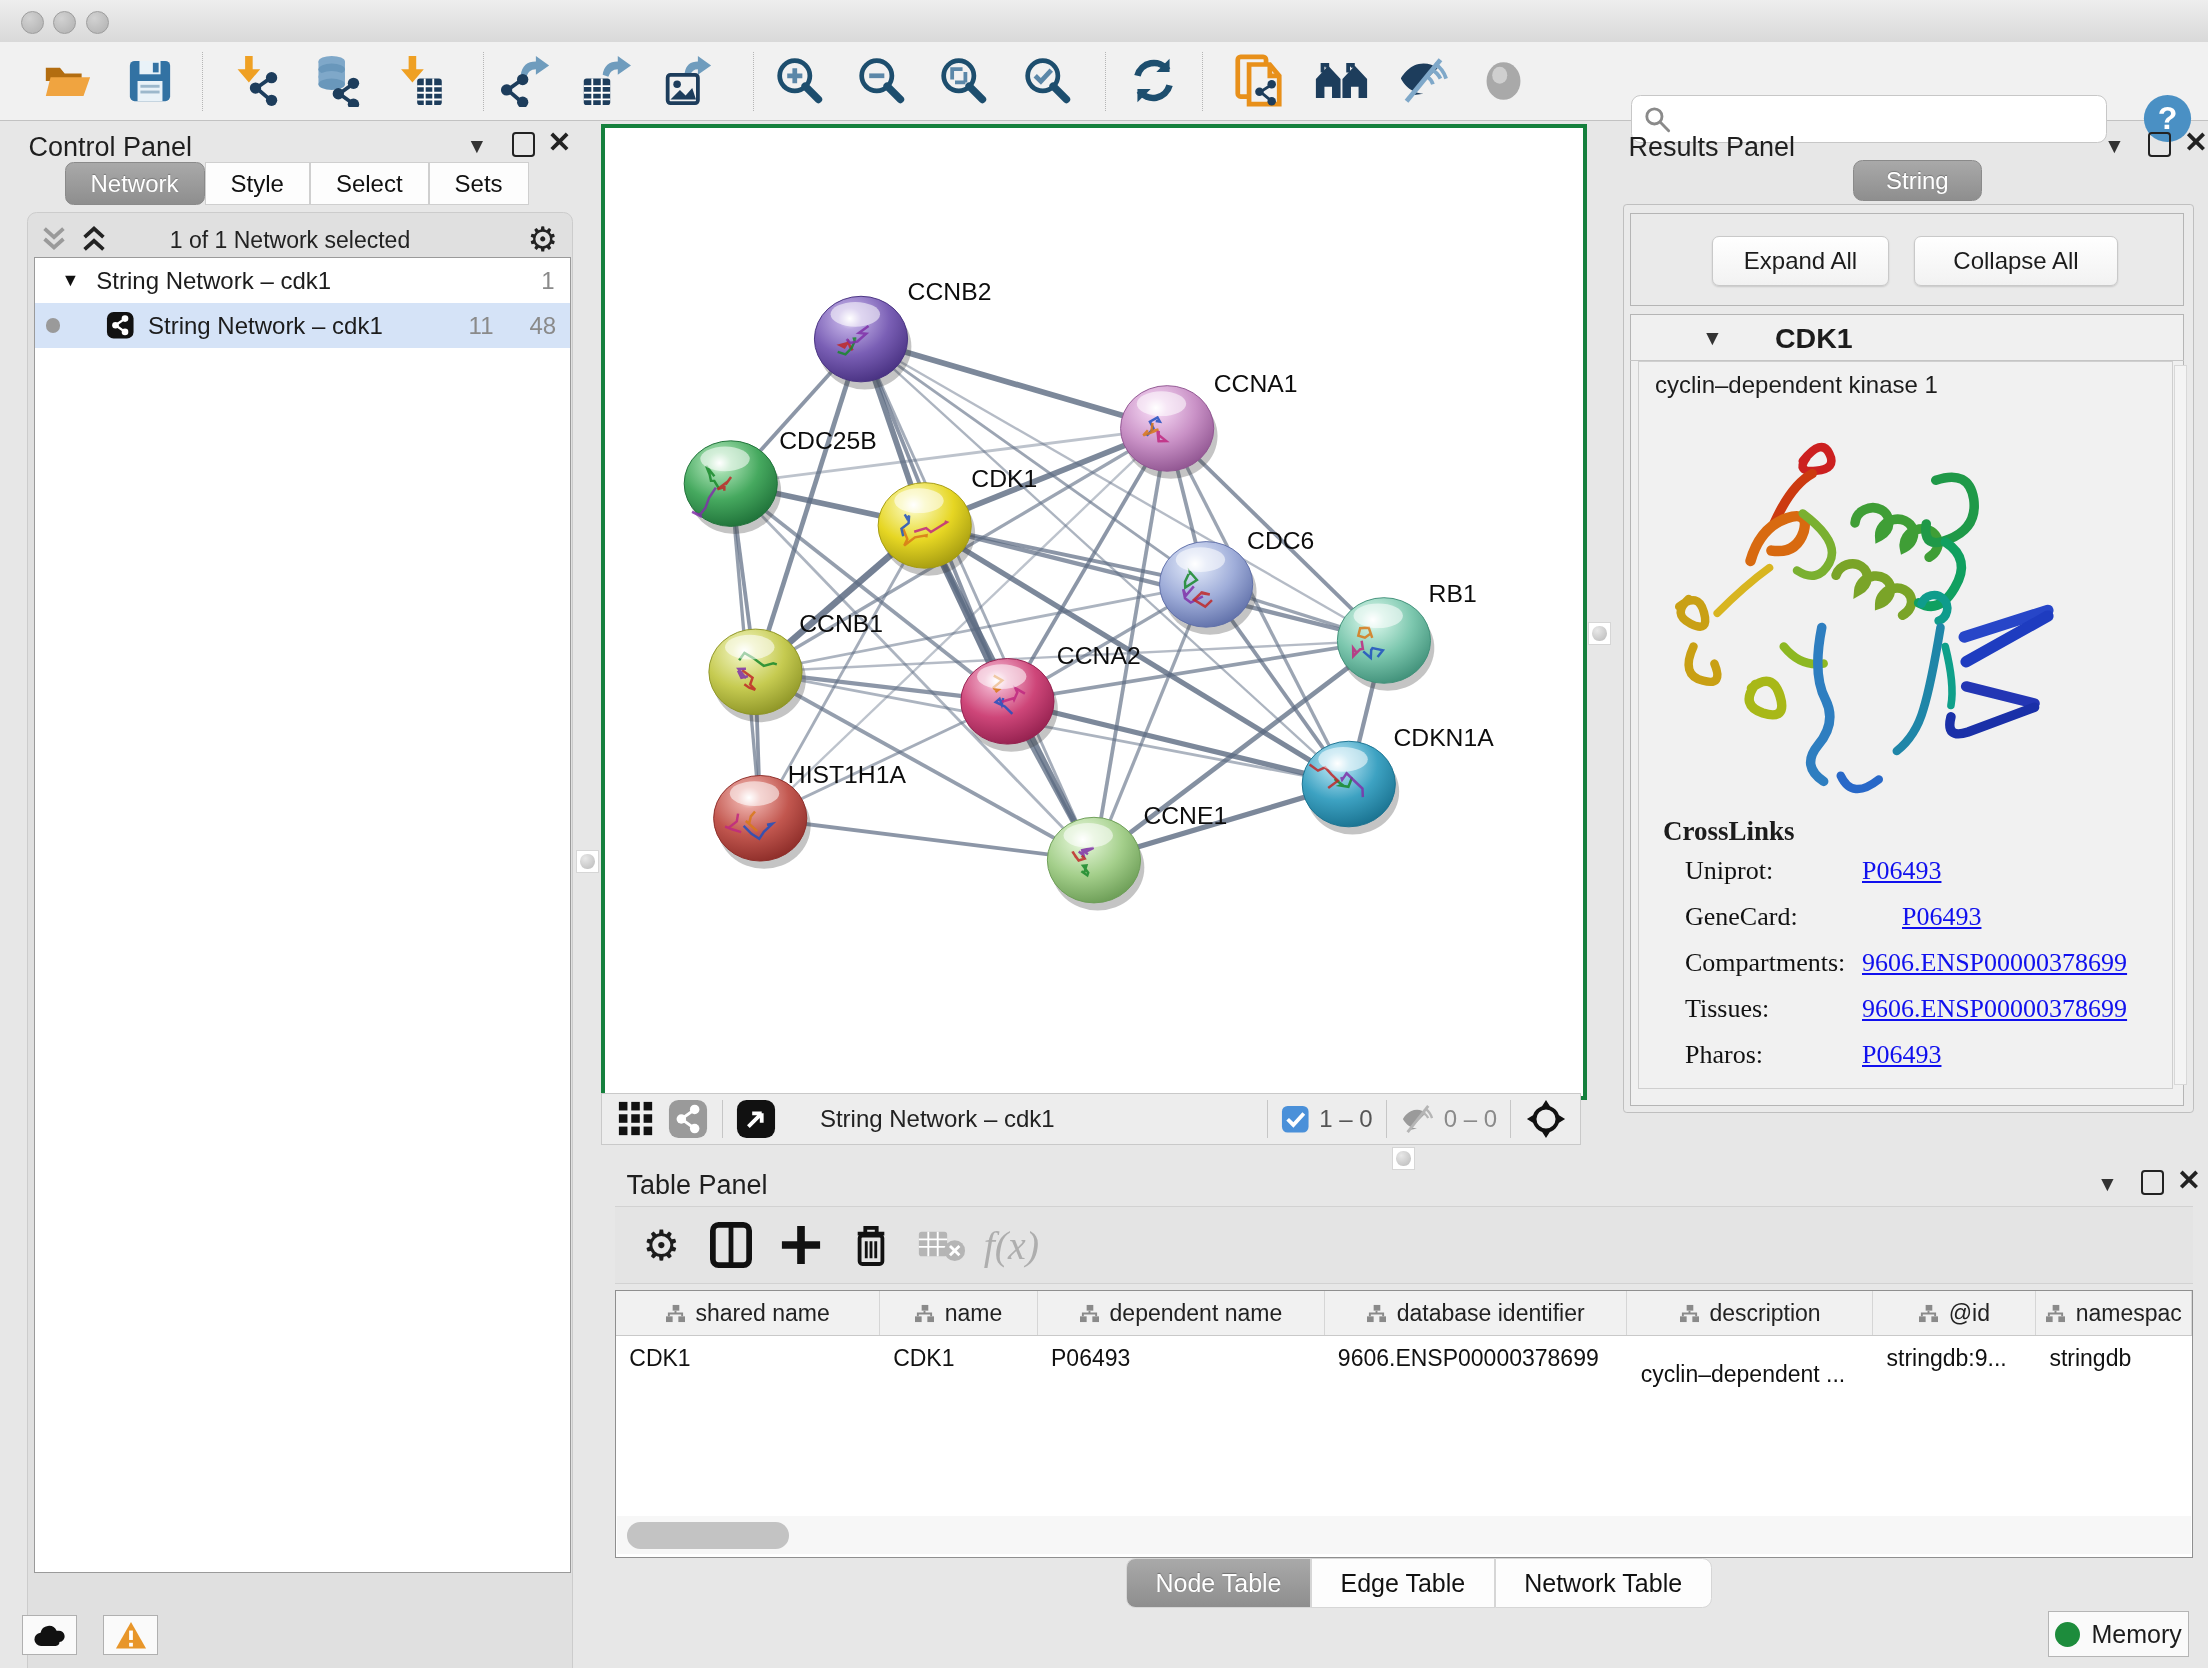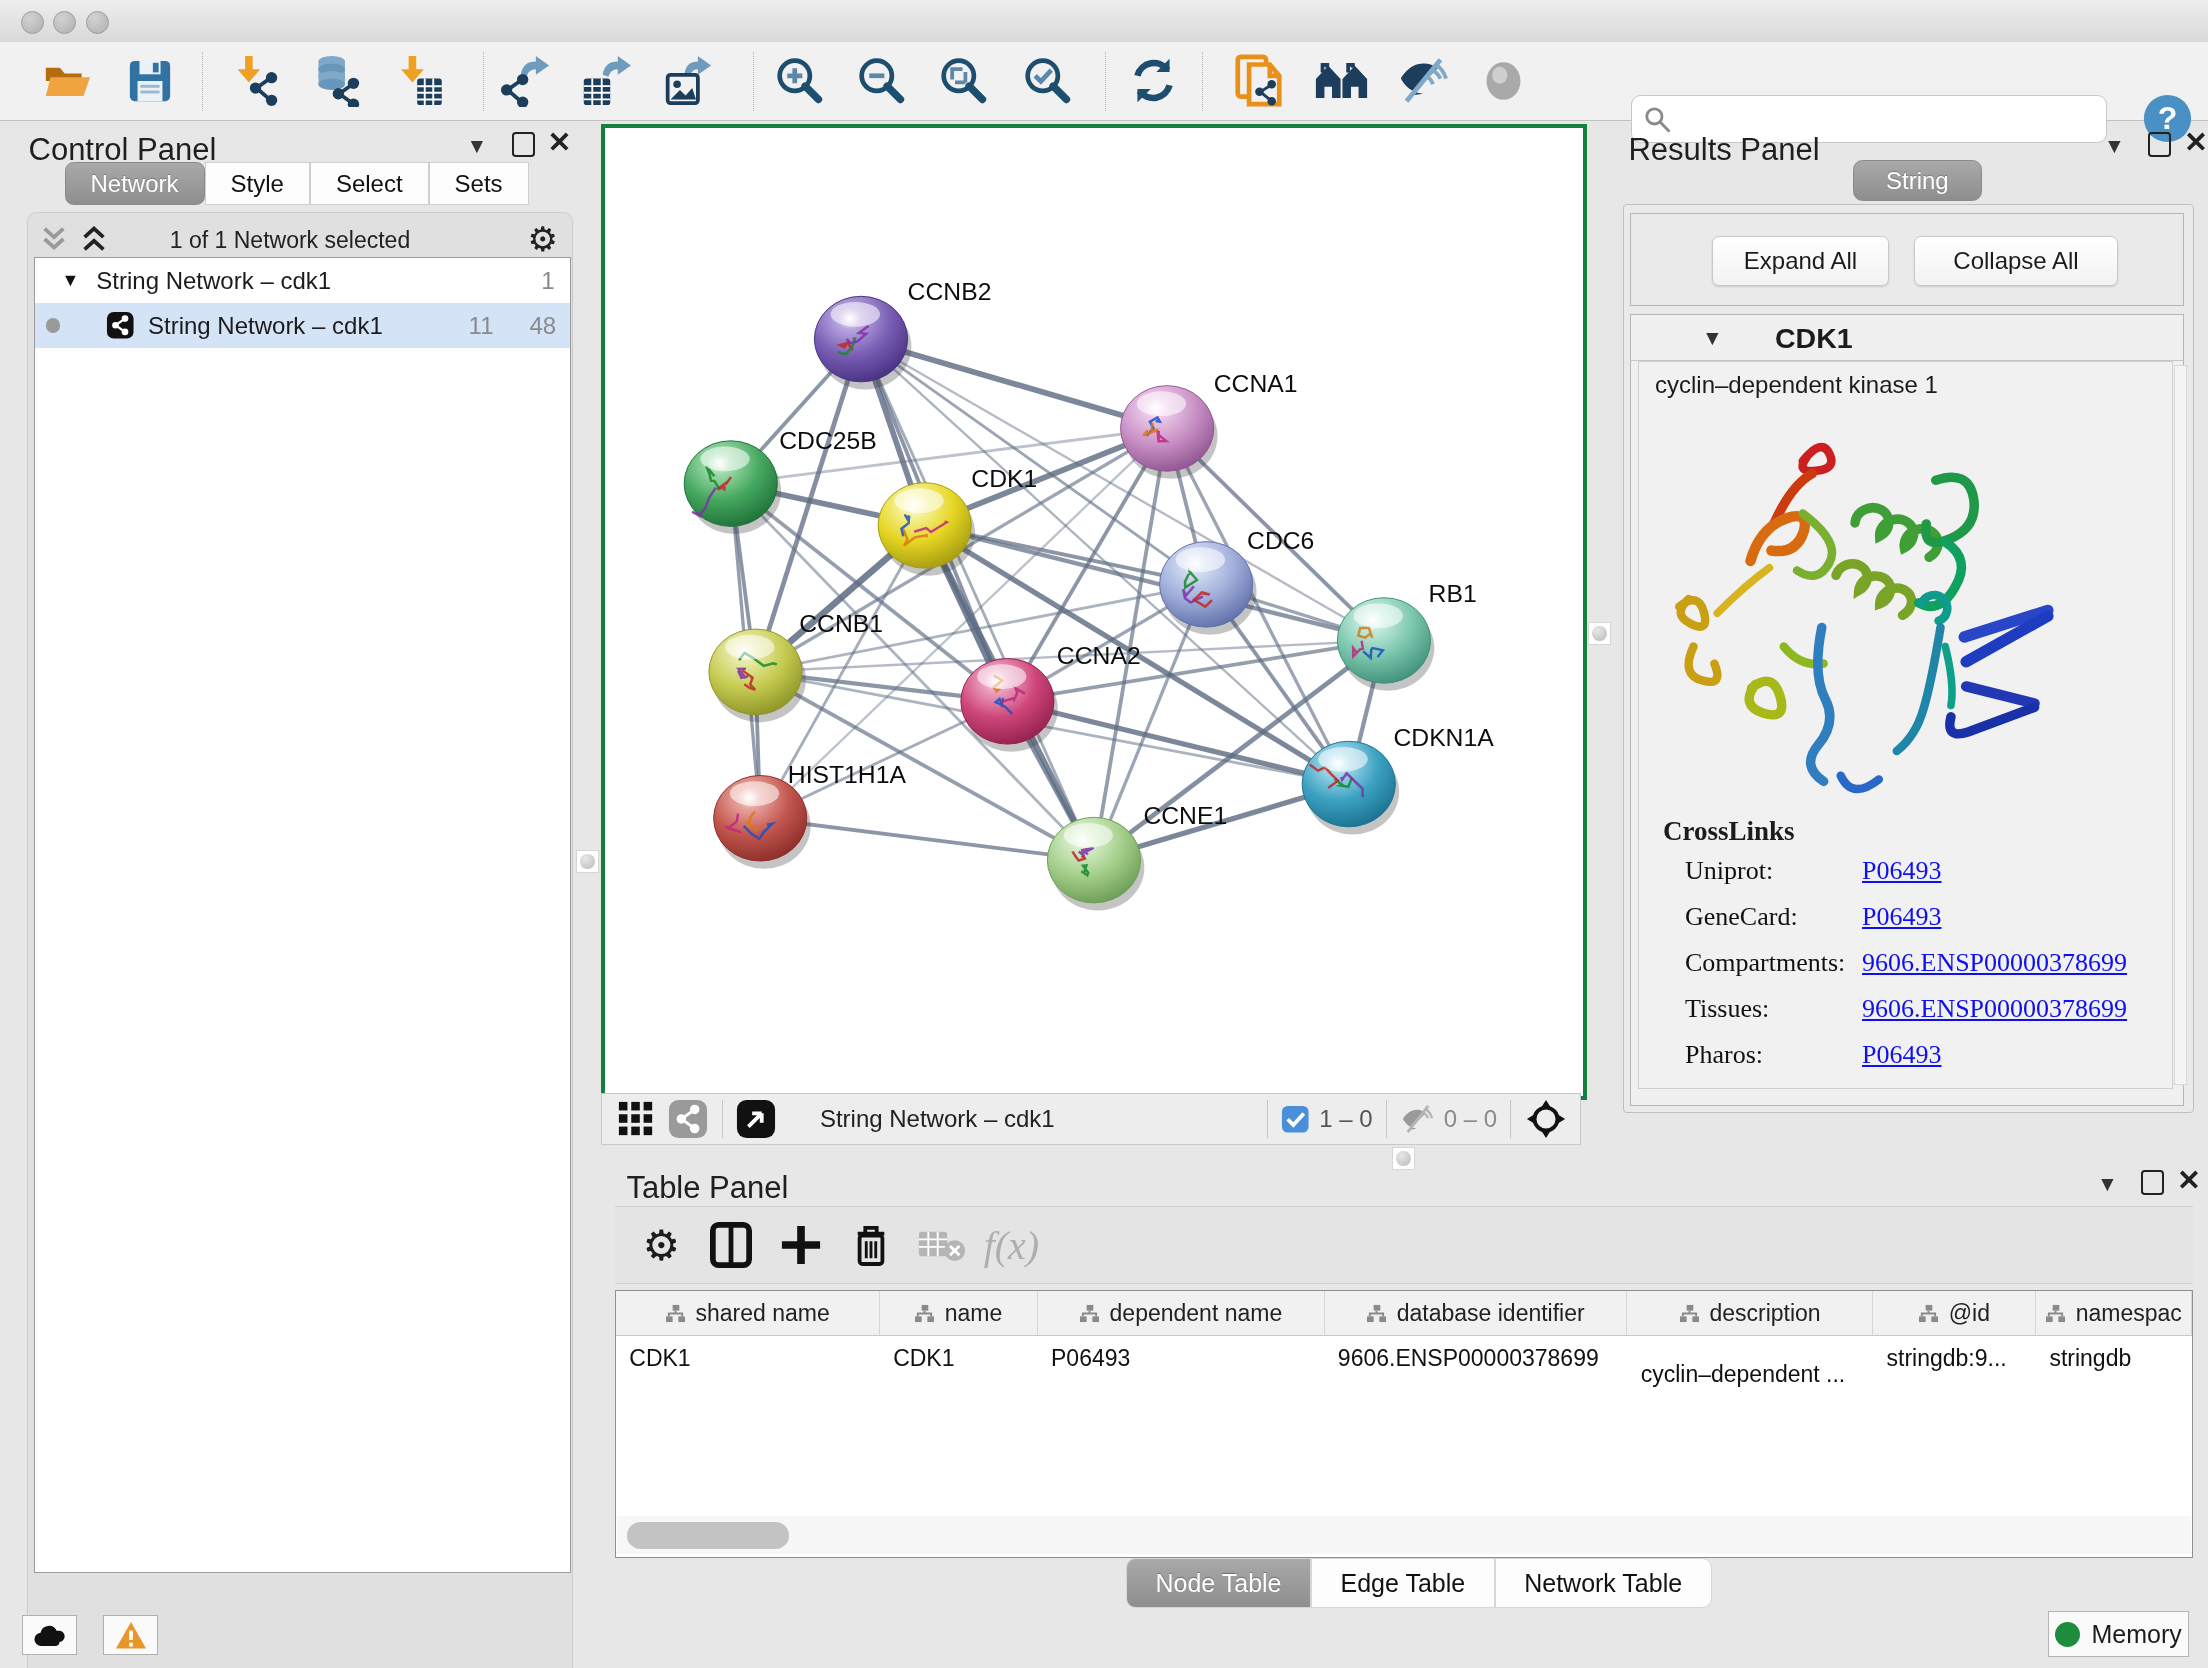--- a/index.html
+++ b/index.html
@@ -15,21 +15,21 @@
   .wtitle{width:100%;top:7.6px;text-align:center;font-size:24px;color:#3d3d3d;}
   
   .toolbar{left:0;top:42px;width:2208px;height:78px;background:#f1f1f1;border-bottom:1px solid #c2c2c2;}
   .tb-btn{top:11.4px;width:55px;height:55px;display:flex;align-items:center;justify-content:center;}
   .tb-sep{top:9.5px;width:0;height:59px;border-left:1.9px dotted #b5b5b5;}
   .searchbox{left:1631px;top:53px;width:476px;height:48px;background:#fff;border:1.9px solid #c7c7c7;
     border-radius:9.5px;display:flex;align-items:center;padding-left:11.4px;box-sizing:border-box;}
   .searchbox input{border:none;outline:none;font-size:23px;flex:1;background:transparent;
     font-family:"Liberation Sans",sans-serif;}
   
-  .ptitle{font-size:31px;color:#1f1f1f;}
+  .ptitle{font-size:27px;color:#1f1f1f;}
   .pctl{font-size:23px;color:#222;}
   .tab{display:inline-block;box-sizing:border-box;text-align:center;font-size:24px;
     padding:6.7px 25px;background:#fdfdfd;border:1px solid #cfcfcf;color:#111;}
   .tab.sel{background:linear-gradient(#a9a9a9,#8e8e8e);color:#fff;border-color:#8a8a8a;
     text-shadow:0 -1px 1px rgba(0,0,0,.25);}
   
   .cp-sub{left:17px;top:211px;width:544px;height:1366px;background:#e0e0e0;
     border:1px solid #cccccc;border-radius:9.5px;}
   .tree{left:24px;top:257px;width:535px;height:1316px;background:#fff;border:1.9px solid #9a9a9a;}
   .trow{height:45px;display:flex;align-items:center;font-size:24px;}
@@ -647,21 +647,21 @@
     <path d="M300 250 q10 40 6 62" stroke="#0fa08a" stroke-width="8"></path>
   </g>
 </svg>
 
 <div class="abs serif" style="left:1663px;top:816px;font-size:27px;font-weight:bold">CrossLinks</div>
 <div class="abs" id="crosslinks" style="left:1685px;top:856px;width:476px">
     <div style="display: flex; margin-bottom: 16px;">
       <span class="serif xl-label" style="width: 177px;">Uniprot:</span>
       <a class="serif xl-link">P06493</a>
     </div>
-    <div style="display: flex; margin-bottom: 16px;">
+    <div style="display: flex; margin-bottom: 16px; gap: 40px;">
       <span class="serif xl-label" style="width: 177px;">GeneCard:</span>
       <a class="serif xl-link">P06493</a>
     </div>
     <div style="display: flex; margin-bottom: 16px;">
       <span class="serif xl-label" style="width: 177px;">Compartments:</span>
       <a class="serif xl-link">9606.ENSP00000378699</a>
     </div>
     <div style="display: flex; margin-bottom: 16px;">
       <span class="serif xl-label" style="width: 177px;">Tissues:</span>
       <a class="serif xl-link">9606.ENSP00000378699</a>

